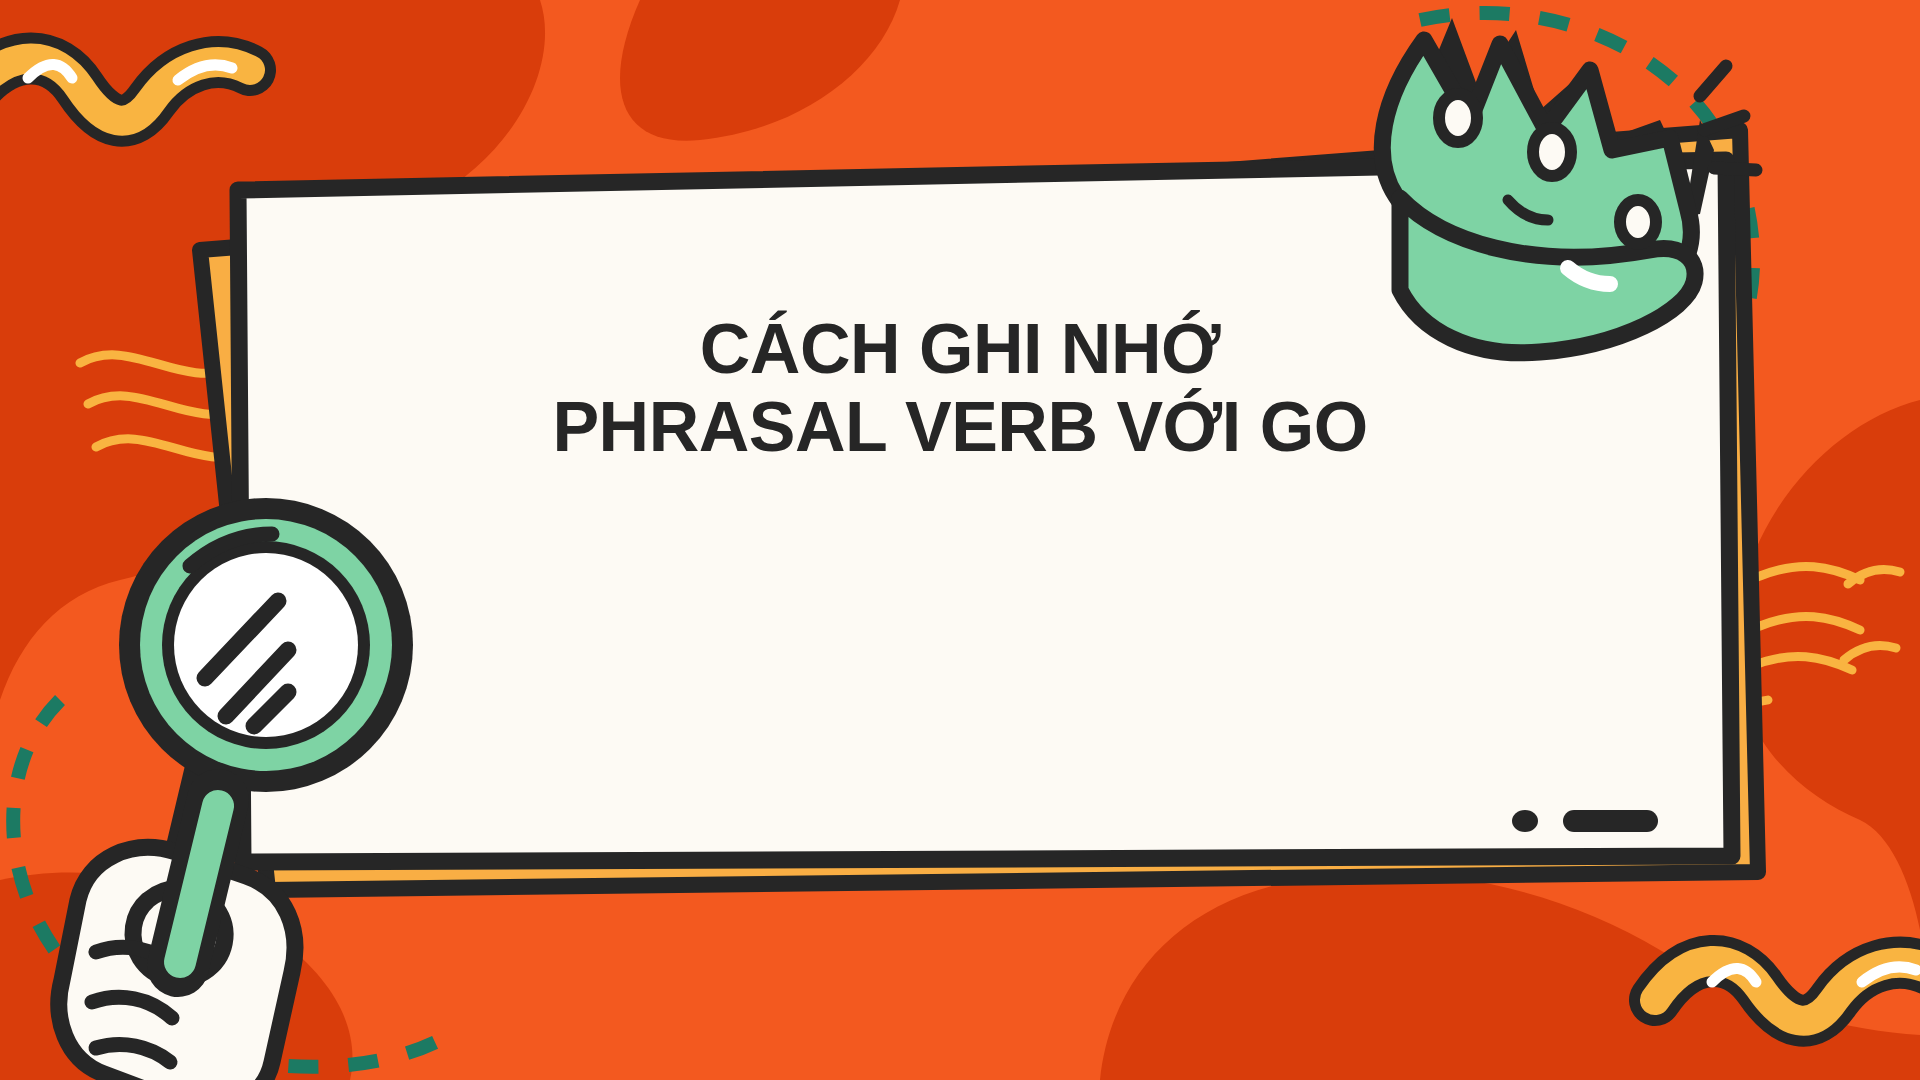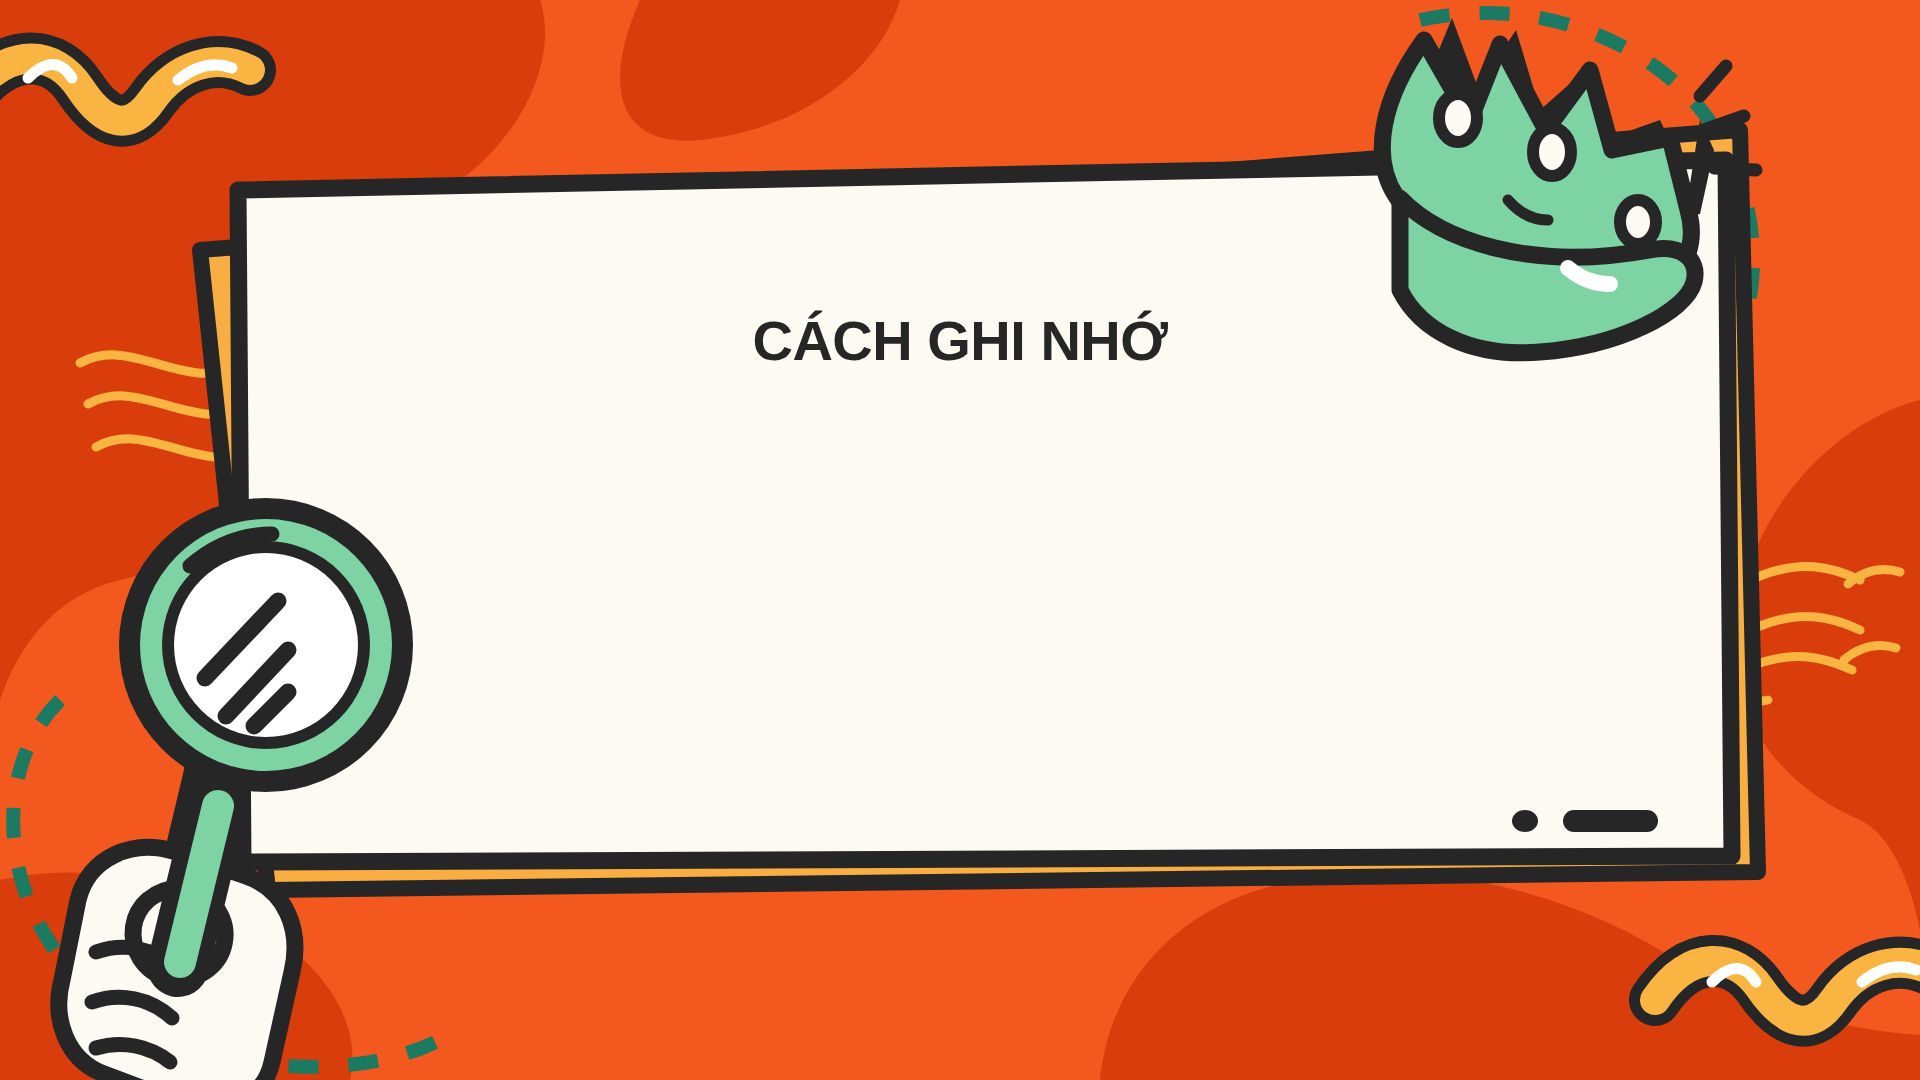--- a/index.html
+++ b/index.html
@@ -34,21 +34,21 @@
     left: 300px;
     top: 310px;
     width: 1320px;
     text-align: center;
     pointer-events: none;
   }
 
   #title-block .title-line {
     font-family: "Liberation Sans", sans-serif;
     font-weight: bold;
-    font-size: 56px;
+    font-size: 70px;
     line-height: 1.12;
     letter-spacing: -0.5px;
     color: #262626;
     white-space: nowrap;
   }
 </style>
 </head>
 <body>
 
 <div id="stage">
@@ -117,20 +117,21 @@
     <path d="M238,190 L1726,160 L1732,856 L243,862 Z" fill="#FDFAF4" stroke="#262626" stroke-width="17" stroke-linejoin="round"></path>
 
     <g fill="#262626">
       <ellipse cx="1525" cy="821" rx="13" ry="11"></ellipse>
       <rect x="1563" y="810" width="95" height="22" rx="11"></rect>
     </g>
   </svg>
 
   <div id="title-block">
     <div class="title-line">CÁCH GHI NHỚ</div>
+    <div class="title-line">PHRASAL VERB VỚI GO</div>
   </div>
 
   <svg class="layer" viewBox="0 0 1920 1080">
 
     <g>
 
       <path d="M1452,18 L1478,88 L1516,30 L1540,110 L1590,66 L1604,140
                L1660,120 L1690,184 L1700,120 L1714,150
                L1700,214 L1500,250 L1410,120 Z" fill="#262626"></path>
 

